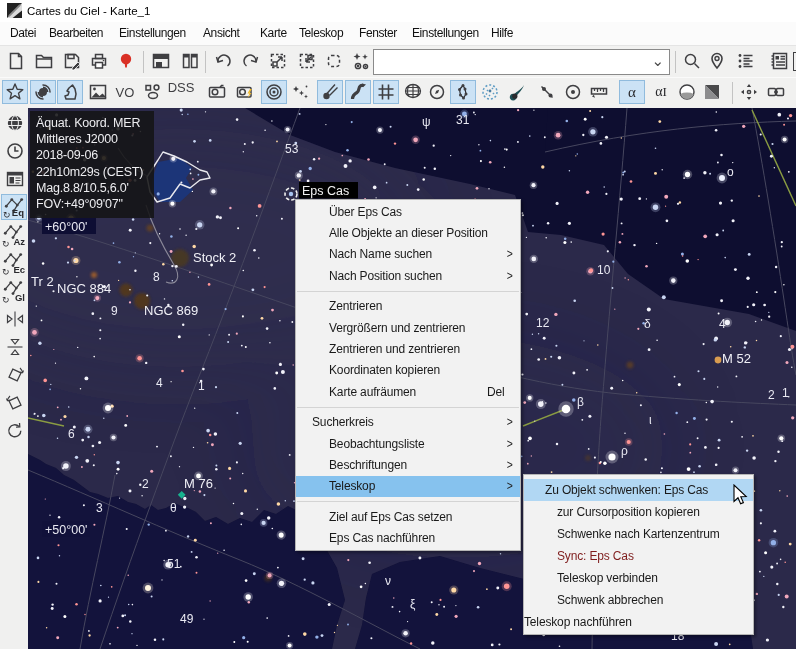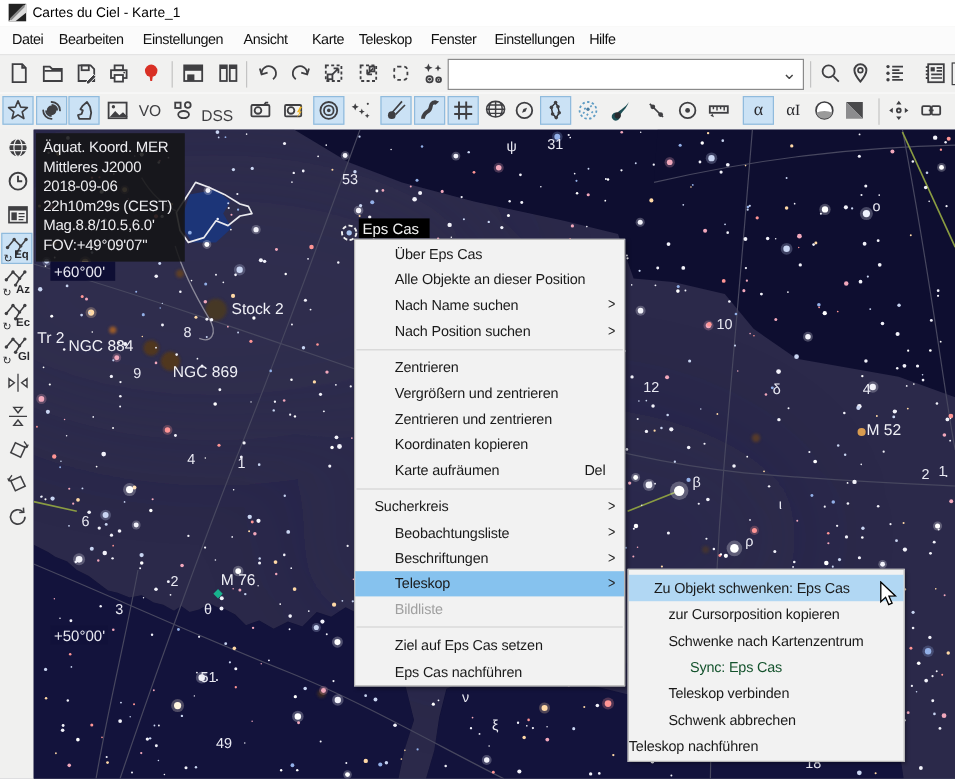--- a/index.html
+++ b/index.html
@@ -143,21 +143,21 @@
     <div style="position:absolute;left:112px;top:2px;width:26px;height:24px;display:flex;align-items:center;justify-content:center;">
       <span style="font-size:13px;color:#3f3f42;letter-spacing:0">VO</span>
     </div>
     <div style="position:absolute;left:139.5px;top:2px;width:26px;height:24px;display:flex;align-items:center;justify-content:center;">
       <svg width="20" height="20" viewBox="0 0 20 20">
         <rect x="3" y="3.5" width="4.5" height="4.5" stroke="#3f3f42" fill="none" stroke-width="1.5"></rect>
         <circle cx="13.5" cy="5.5" r="2.4" stroke="#3f3f42" fill="none" stroke-width="1.5"></circle>
         <ellipse cx="10" cy="13.5" rx="4.5" ry="3" stroke="#3f3f42" fill="none" stroke-width="1.5"></ellipse>
       </svg>
     </div>
-    <div style="position:absolute;left:168px;top:2px;width:26px;height:24px;display:flex;align-items:flex-end;justify-content:center;">
+    <div style="position:absolute;left:168px;top:2px;width:26px;height:24px;display:flex;align-items:flex-start;justify-content:center;">
       <span style="font-size:13px;color:#3f3f42">DSS</span>
     </div>
     <div style="position:absolute;left:204px;top:2px;width:26px;height:24px;display:flex;align-items:center;justify-content:center;">
       <svg width="20" height="20" viewBox="0 0 20 20">
         <rect x="2.5" y="5.5" width="15" height="9.5" rx="1" stroke="#3f3f42" fill="none" stroke-width="1.5"></rect>
         <circle cx="8" cy="10" r="2.8" stroke="#3f3f42" fill="none" stroke-width="1.5"></circle>
         <path d="M13,5.5 l1.5,-2 h2" stroke="#3f3f42" fill="none" stroke-width="1.5"></path>
       </svg>
     </div>
     <div style="position:absolute;left:232px;top:2px;width:26px;height:24px;display:flex;align-items:center;justify-content:center;">
@@ -1452,30 +1452,29 @@
     <div style="position:relative;height:21.4px;display:flex;align-items:center;padding-left:33px;color:#1a1a1a">Zentrieren und zentrieren</div>
     <div style="position:relative;height:21.4px;display:flex;align-items:center;padding-left:33px;color:#1a1a1a">Koordinaten kopieren</div>
     <div style="position:relative;height:21.4px;display:flex;align-items:center;padding-left:33px;color:#1a1a1a">Karte aufräumen<span style="position:absolute;left:191px">Del</span></div>
     <div style="height:9px;display:flex;align-items:center">
       <div style="height:1px;background:#d4d4d4;width:100%;margin:0 1px"></div>
     </div>
     <div style="position:relative;height:21.4px;display:flex;align-items:center;padding-left:16px;color:#1a1a1a">Sucherkreis<span style="position:absolute;right:7px;top:50%;transform:translateY(-55%) scaleX(0.8);font-size:13px;color:#222">&gt;</span></div>
     <div style="position:relative;height:21.4px;display:flex;align-items:center;padding-left:33px;color:#1a1a1a">Beobachtungsliste<span style="position:absolute;right:7px;top:50%;transform:translateY(-55%) scaleX(0.8);font-size:13px;color:#222">&gt;</span></div>
     <div style="position:relative;height:21.4px;display:flex;align-items:center;padding-left:33px;color:#1a1a1a">Beschriftungen<span style="position:absolute;right:7px;top:50%;transform:translateY(-55%) scaleX(0.8);font-size:13px;color:#222">&gt;</span></div>
     <div style="position:relative;height:21.4px;display:flex;align-items:center;padding-left:33px;background:#86c2ee;color:#1a1a1a">Teleskop<span style="position:absolute;right:7px;top:50%;transform:translateY(-55%) scaleX(0.8);font-size:13px;color:#222">&gt;</span></div>
-    <div style="position:relative;height:21.4px;display:flex;align-items:center;padding-left:33px;color:#a0a0a0">Bildliste</div>
     <div style="height:9px;display:flex;align-items:center">
       <div style="height:1px;background:#d4d4d4;width:100%;margin:0 1px"></div>
     </div>
     <div style="position:relative;height:21.4px;display:flex;align-items:center;padding-left:33px;color:#1a1a1a">Ziel auf Eps Cas setzen</div>
     <div style="position:relative;height:21.4px;display:flex;align-items:center;padding-left:33px;color:#1a1a1a">Eps Cas nachführen</div>
   </div>
 <div class="menu" style="left:523px;top:474px;width:229px;padding:4px 0 1px 0">
     <div style="position:relative;height:22px;display:flex;align-items:center;padding-left:21px;background:#b1d7f3;color:#1a1a1a">Zu Objekt schwenken: Eps Cas</div>
     <div style="position:relative;height:22px;display:flex;align-items:center;padding-left:33px;color:#1a1a1a">zur Cursorposition kopieren</div>
     <div style="position:relative;height:22px;display:flex;align-items:center;padding-left:33px;color:#1a1a1a">Schwenke nach Kartenzentrum</div>
-    <div style="position:relative;height:22px;display:flex;align-items:center;padding-left:51px;color:#14532d">Sync: Eps Cas</div>
+    <div style="position:relative;height:22px;display:flex;align-items:center;padding-left:33px;color:#7f1d1d">Sync: Eps Cas</div>
     <div style="position:relative;height:22px;display:flex;align-items:center;padding-left:33px;color:#1a1a1a">Teleskop verbinden</div>
     <div style="position:relative;height:22px;display:flex;align-items:center;padding-left:33px;color:#1a1a1a">Schwenk abbrechen</div>
     <div style="position:relative;height:22px;display:flex;align-items:center;color:#1a1a1a">Teleskop nachführen</div>
   </div>
 <svg width="20" height="22" viewBox="0 0 20 22" style="position:absolute;left:733px;top:484px;z-index:60">
 <path d="M1,1 L1,17.5 L5,13.8 L7.6,19.8 L10.4,18.6 L7.8,12.8 L13.2,12.6 Z" fill="#fff" stroke="#000" stroke-width="1.1"></path>
   </svg>
 </body></html>

